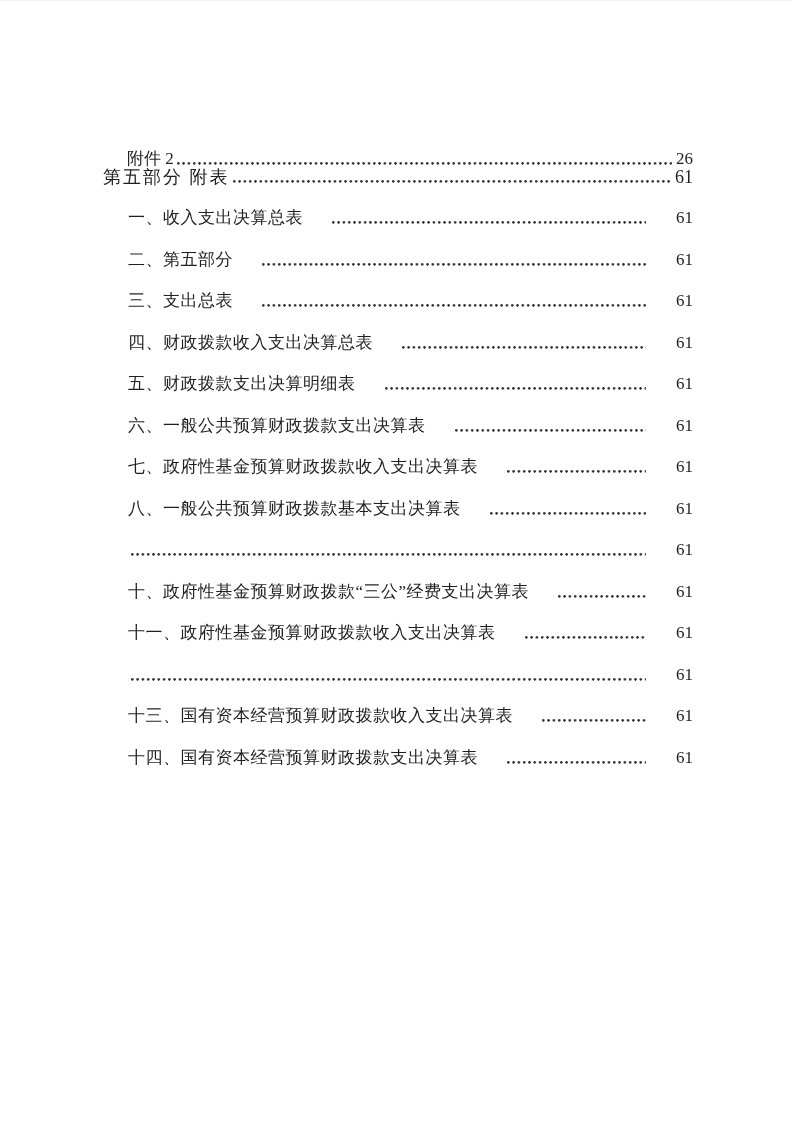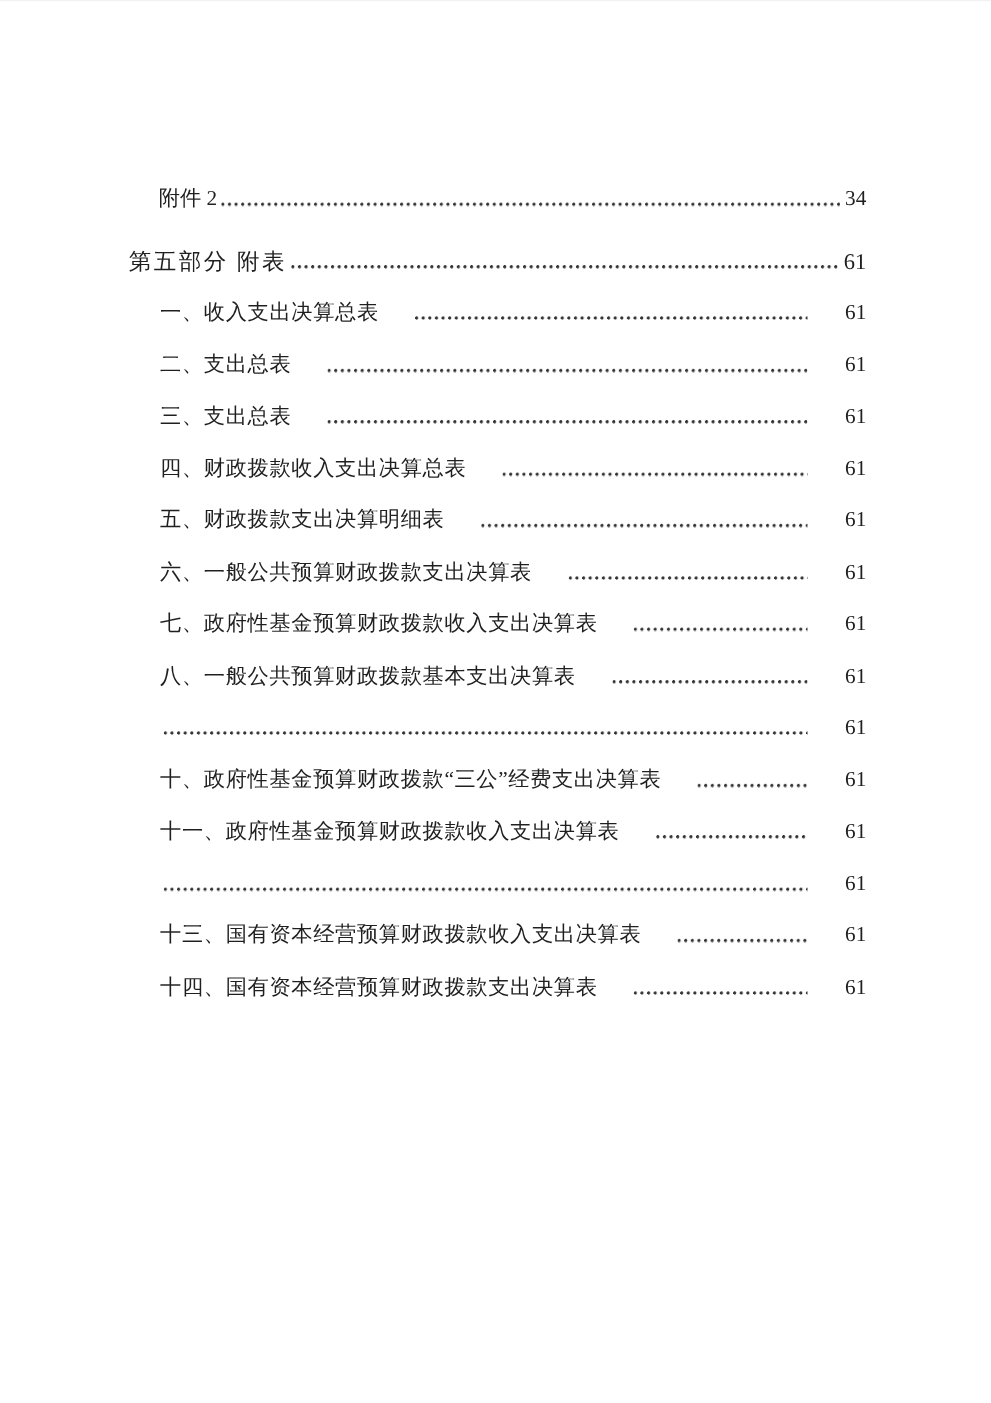--- a/index.html
+++ b/index.html
@@ -28,21 +28,20 @@
   }
   .toc-row {
     display: flex;
     align-items: flex-end;
     height: 18px;
     line-height: 18px;
     font-size: 17px;
   }
   .row-attachment {
     padding-left: 24px;
-    margin-bottom: 32px;
   }
   .row-part {
     font-size: 18px;
     letter-spacing: 2px;
     margin-bottom: 23px;
   }
   .row-item {
     padding-left: 25px;
     letter-spacing: 0.5px;
     margin-bottom: 23.5px;
@@ -68,37 +67,37 @@
 </style>
 </head>
 <body>
 
 <div class="page">
   <div class="toc">
 
     <div class="toc-row row-attachment">
       <span class="toc-label">附件 2</span>
       <span class="toc-leader"></span>
-      <span class="toc-page">34</span>
+      <span class="toc-page">26</span>
     </div>
 
     <div class="toc-row row-part">
       <span class="toc-label">第五部分 附表</span>
       <span class="toc-leader"></span>
       <span class="toc-page">61</span>
     </div>
 
     <div class="toc-row row-item">
       <span class="toc-label">一、收入支出决算总表</span>
       <span class="toc-leader"></span>
       <span class="toc-page">61</span>
     </div>
 
     <div class="toc-row row-item">
-      <span class="toc-label">二、支出总表</span>
+      <span class="toc-label">二、第五部分</span>
       <span class="toc-leader"></span>
       <span class="toc-page">61</span>
     </div>
 
     <div class="toc-row row-item">
       <span class="toc-label">三、支出总表</span>
       <span class="toc-leader"></span>
       <span class="toc-page">61</span>
     </div>
 

